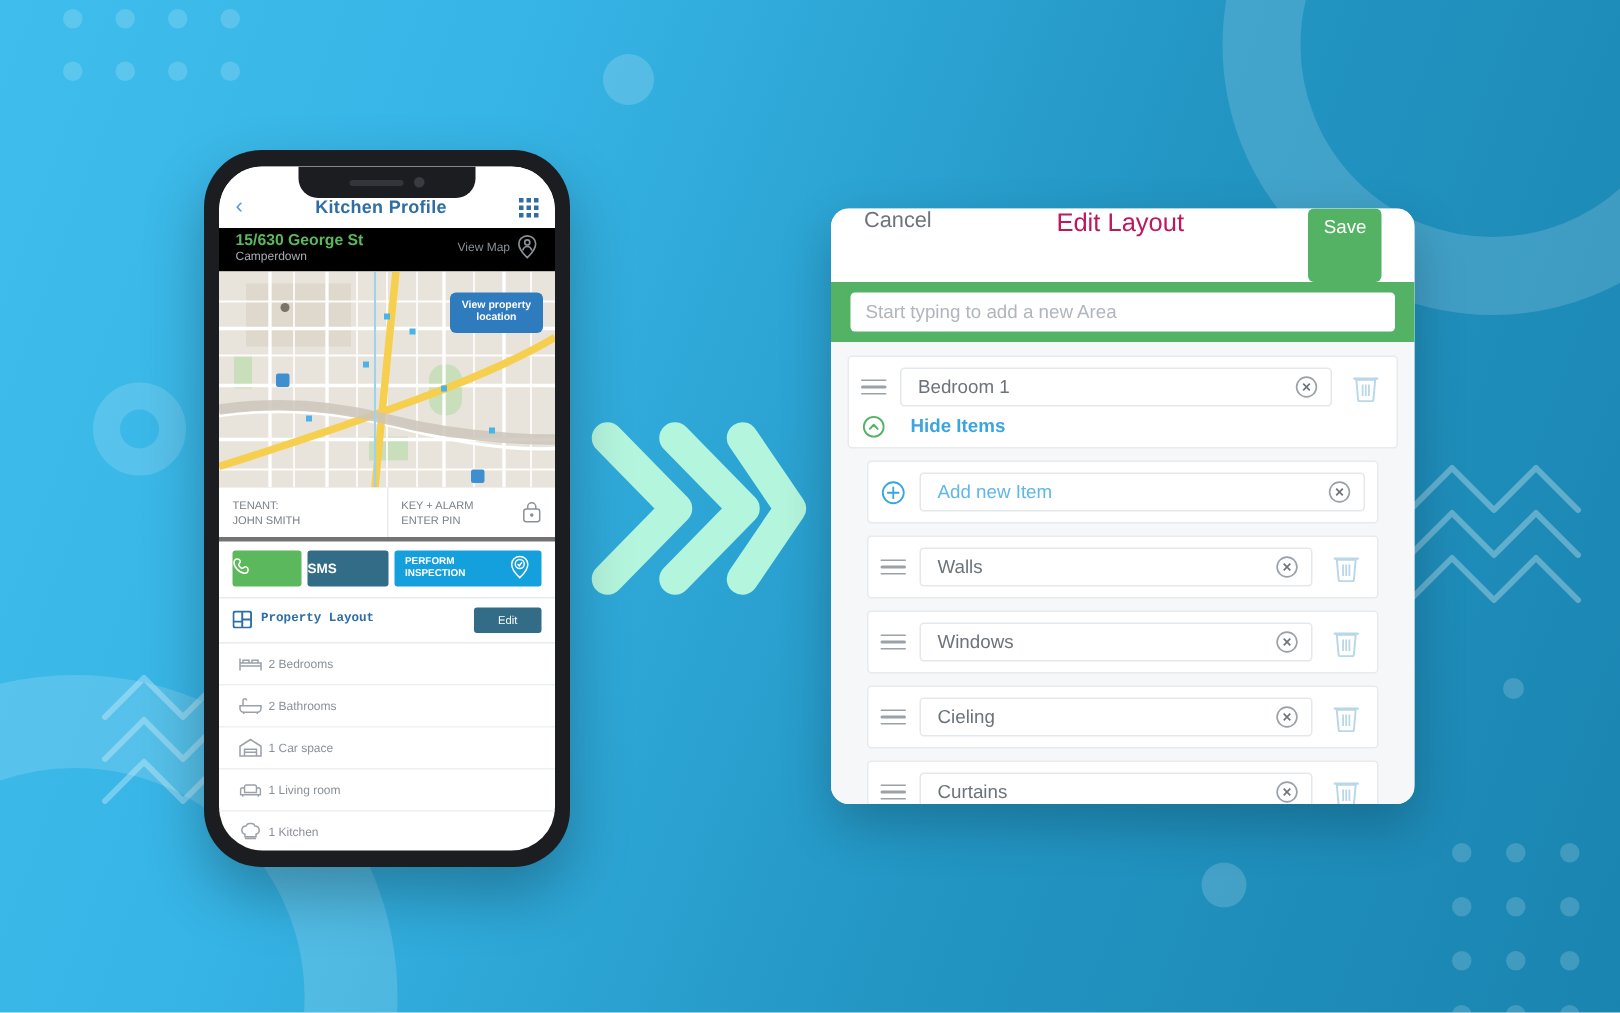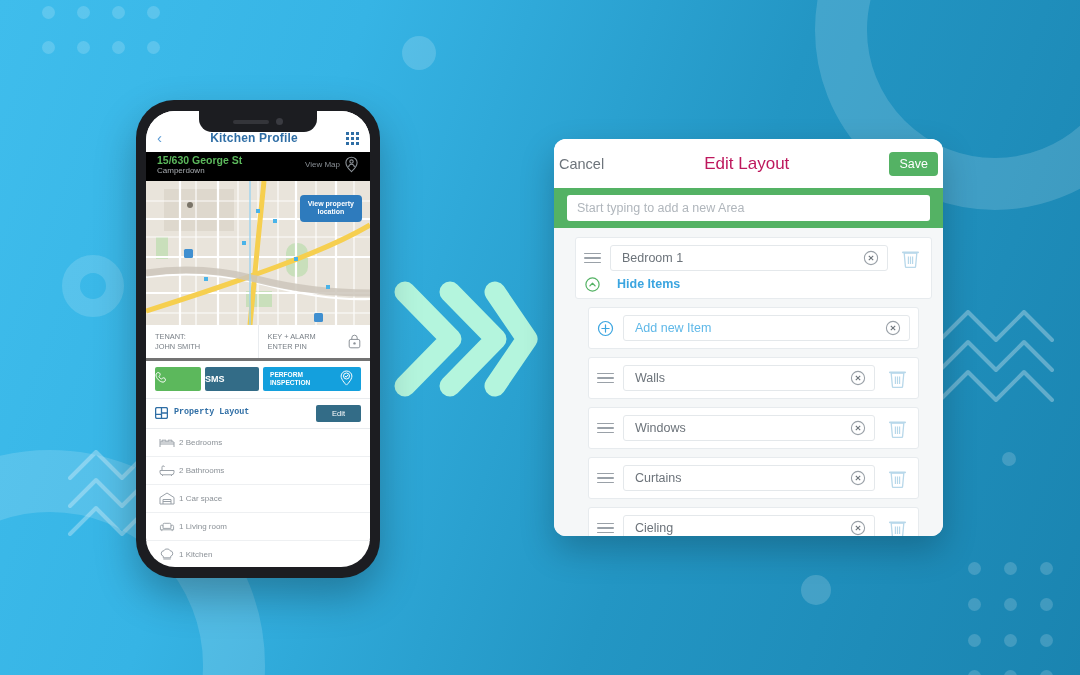--- a/index.html
+++ b/index.html
@@ -110,34 +110,34 @@
   .ph-row .ic { width: 16px; height: 13px; display: flex; align-items: center; justify-content: center; }
 
   
   .card {
     position: absolute; left: 554px; top: 139px; width: 389px; height: 397px;
     background: #fff; border-radius: 12px;
     box-shadow: 0 14px 34px rgba(0,0,0,0.22);
     overflow: hidden; display: flex; flex-direction: column;
   }
   .card-hdr {
-    height: 49px; display: flex; align-items: center; justify-content: space-between;
-    padding: 0 5px; background: #fff; flex: 0 0 49px;
+    height: 49px; display: flex; justify-content: space-between;
+    padding: 0 22px; background: #fff; flex: 0 0 49px;
   }
   .cancel { color: #6d747b; font-size: 14.5px; }
   .card-title { color: #be185d; font-size: 17px; font-weight: normal; }
   .save { background: #54b264; color: #fff; font-size: 12.5px; border-radius: 4px; padding: 5px 10px; }
 
   .search-band { background: #54b264; padding: 7px 13px; flex: 0 0 auto; }
   .search-in {
     width: 100%; background: #fff; border-radius: 3px; padding: 6px 10px;
     color: #b0b6bc; font-size: 12.5px;
   }
 
-  .card-body { flex: 1; background: #f5f7f8; padding: 9px 11px 0 21px; overflow: hidden; }
+  .card-body { flex: 1; background: #f5f7f8; padding: 9px 11px 0 11px; overflow: hidden; }
 
   .area-block { background: #fff; border: 1px solid #e7ebee; border-radius: 3px; padding: 7px 8px 6px 8px; }
   .row-line { display: flex; align-items: center; gap: 9px; }
   .handle { display: flex; flex-direction: column; gap: 3px; width: 17px; flex: 0 0 17px; }
   .handle i { height: 1.6px; background: #9aa1a8; border-radius: 1px; display: block; }
   .field {
     flex: 1; border: 1px solid #e4e8eb; border-radius: 3px; height: 26px;
     display: flex; align-items: center; justify-content: space-between; padding: 0 8px 0 11px;
     background: #fff;
   }
@@ -513,21 +513,21 @@
     </div>
 
     <div class="item-block indent">
       <div class="item-row">
         <div class="handle">
             <i></i>
             <i></i>
             <i></i>
           </div>
         <div class="field">
-          <div class="val">Curtains</div>
+          <div class="val">Cieling</div>
           <svg width="16" height="16" viewBox="0 0 16 16">
             <circle cx="8" cy="8" r="6.6" fill="none" stroke="#9aa1a8" stroke-width="1.1"></circle>
             <path d="M5.8 5.8l4.4 4.4M10.2 5.8l-4.4 4.4" stroke="#6c737a" stroke-width="1.1"></path>
           </svg>
         </div>
         <div class="trash">
           <svg width="17" height="19" viewBox="0 0 17 19">
             <path d="M2.2 4.2h12.6l-1.2 13.2a1.2 1.2 0 01-1.2 1.1H4.6a1.2 1.2 0 01-1.2-1.1L2.2 4.2z" fill="none" stroke="#b8d8ea" stroke-width="1.3"></path>
             <path d="M.8 3.4h15.4" stroke="#b8d8ea" stroke-width="1.6" stroke-linecap="round"></path>
             <path d="M6.4 7.4v7.6M8.5 7.4v7.6M10.6 7.4v7.6" stroke="#b8d8ea" stroke-width="1.2"></path>
@@ -537,21 +537,21 @@
     </div>
 
     <div class="item-block indent">
       <div class="item-row">
         <div class="handle">
             <i></i>
             <i></i>
             <i></i>
           </div>
         <div class="field">
-          <div class="val">Cieling</div>
+          <div class="val">Curtains</div>
           <svg width="16" height="16" viewBox="0 0 16 16">
             <circle cx="8" cy="8" r="6.6" fill="none" stroke="#9aa1a8" stroke-width="1.1"></circle>
             <path d="M5.8 5.8l4.4 4.4M10.2 5.8l-4.4 4.4" stroke="#6c737a" stroke-width="1.1"></path>
           </svg>
         </div>
         <div class="trash">
           <svg width="17" height="19" viewBox="0 0 17 19">
             <path d="M2.2 4.2h12.6l-1.2 13.2a1.2 1.2 0 01-1.2 1.1H4.6a1.2 1.2 0 01-1.2-1.1L2.2 4.2z" fill="none" stroke="#b8d8ea" stroke-width="1.3"></path>
             <path d="M.8 3.4h15.4" stroke="#b8d8ea" stroke-width="1.6" stroke-linecap="round"></path>
             <path d="M6.4 7.4v7.6M8.5 7.4v7.6M10.6 7.4v7.6" stroke="#b8d8ea" stroke-width="1.2"></path>

